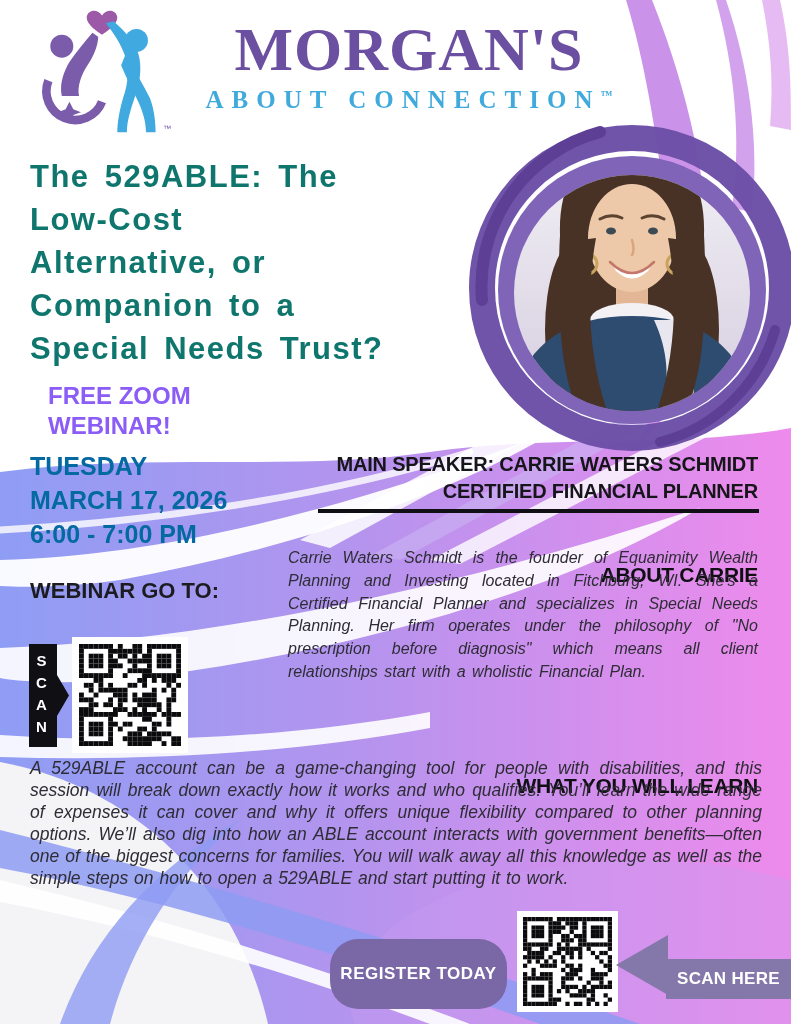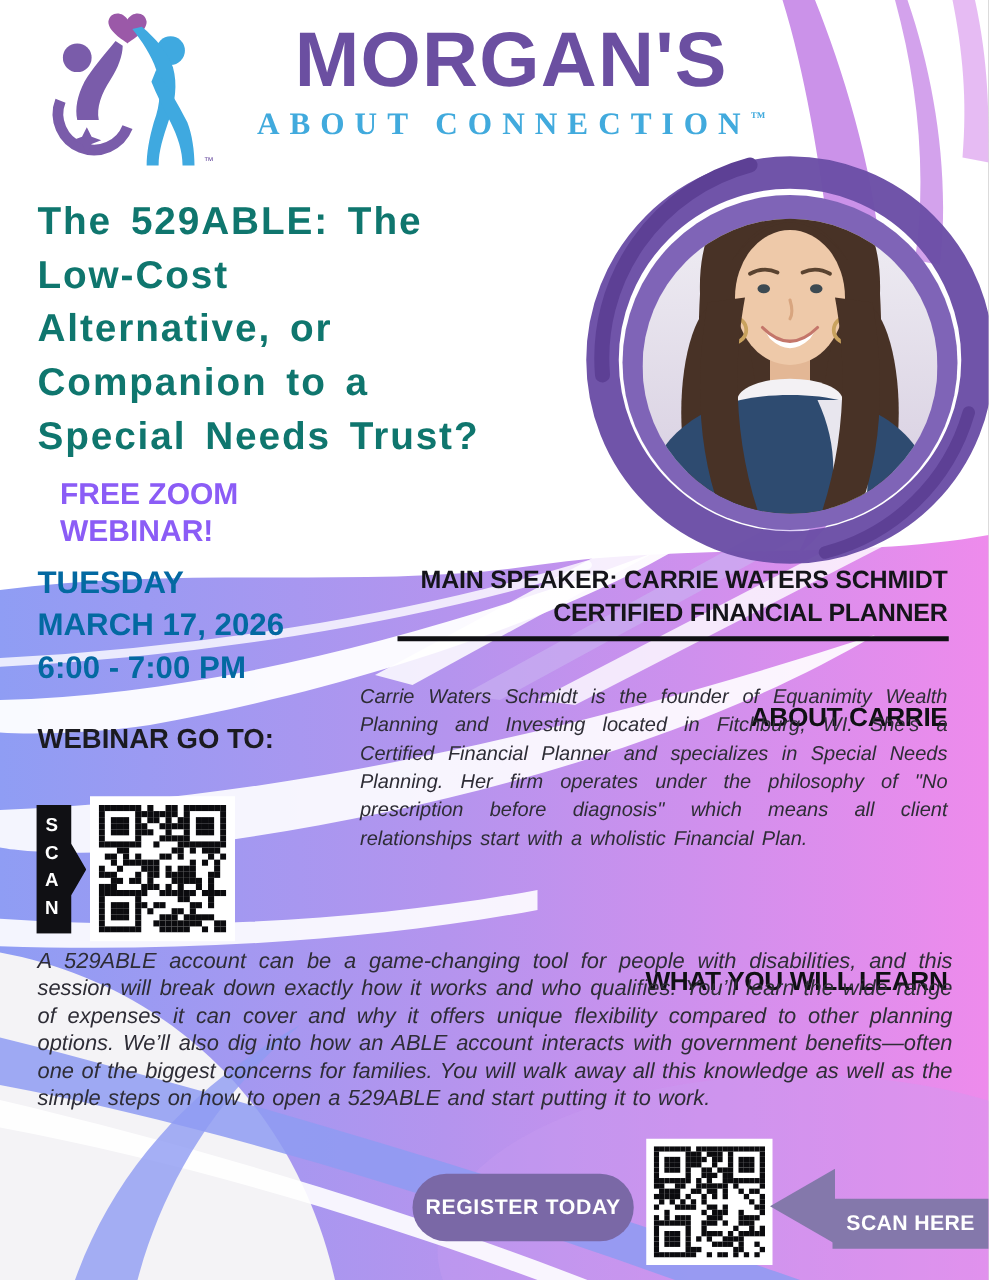--- a/index.html
+++ b/index.html
@@ -7,21 +7,21 @@
   .page {
     position:relative; width:791px; height:1024px; margin:0 auto;
     background:#ffffff; overflow:hidden;
   }
   .bg-svg { position:absolute; left:0; top:0; width:791px; height:1024px; }
 
   
   .logo { position:absolute; left:24px; top:6px; width:156px; height:134px; }
   .brand { position:absolute; left:178px; top:16px; width:462px; text-align:center; }
   .brand-name {
-    font-family:Liberation Sans, sans-serif; font-weight:700;
+    font-family:Liberation Serif, serif; font-weight:700;
     font-size:62px; line-height:66px; color:#6b4fa1; letter-spacing:1px;
   }
   .brand-sub {
     font-family:"Liberation Serif", serif; font-weight:700;
     font-size:25px; letter-spacing:8px; color:#41aadd; margin-top:4px;
     white-space:nowrap;
   }
   .brand-sub .tm { font-size:12px; letter-spacing:0; vertical-align:super; }
   .logo-tm { position:absolute; left:163px; top:124px; font-size:8px; color:#6b4fa1; }
 
@@ -90,21 +90,21 @@
     left:288px; top:547px; width:470px;
     font-size:16px; line-height:22.8px; word-spacing:2px;
   }
   .learn-text {
     left:30px; top:758px; width:732px;
     font-size:17.5px; line-height:21.9px; word-spacing:1px;
   }
 
   
   .register-btn {
-    position:absolute; left:330px; top:939px; width:177px; height:54px;
+    position:absolute; left:330px; top:939px; width:177px; height:70px;
     border-radius:28px; background:#7a68a6; border:none; cursor:pointer;
     color:#fff; font-weight:700; font-size:17px; letter-spacing:0.5px;
     display:flex; align-items:center; justify-content:center;
     font-family:"Liberation Sans", sans-serif;
   }
   .scan-arrow { position:absolute; left:616px; top:935px; width:175px; height:60px; }
   .scan-arrow .head {
     position:absolute; left:0; top:0; width:52px; height:60px;
     background:#8478ab; clip-path:polygon(100% 0, 100% 100%, 0 50%);
   }

